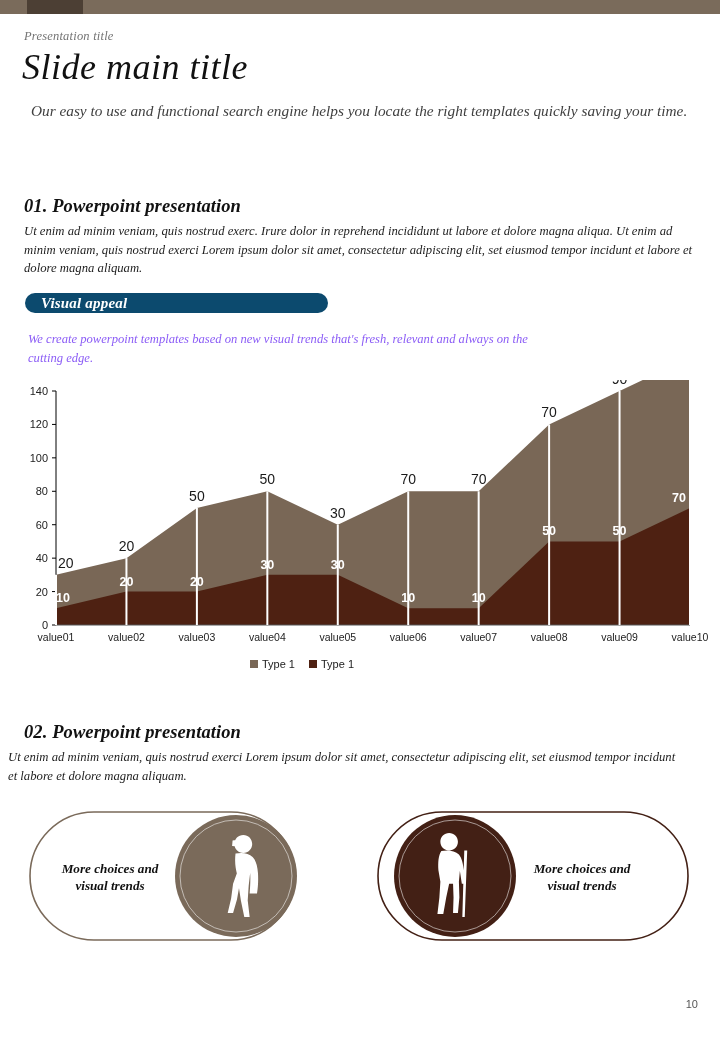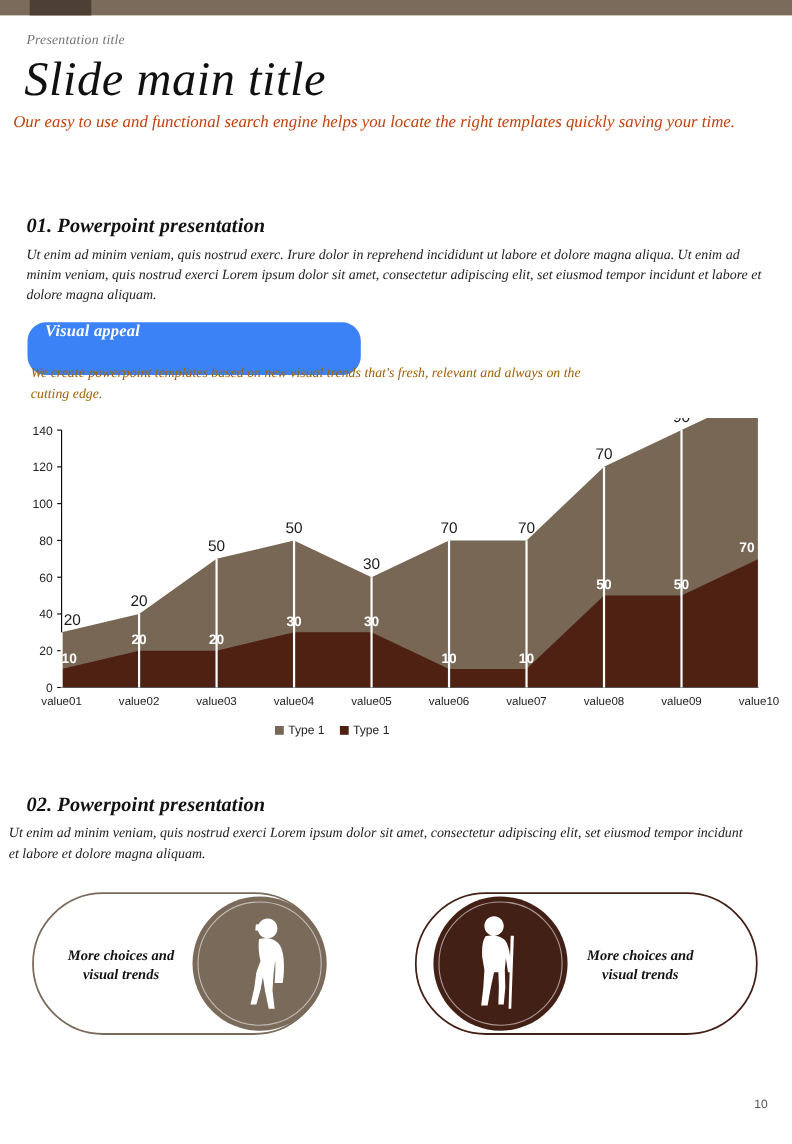--- a/index.html
+++ b/index.html
@@ -15,52 +15,52 @@
   .topbar{position:absolute;top:0;left:0;width:720px;height:14px;background:#7a6b5b;}
   .topbar-dark{position:absolute;top:0;left:27px;width:56px;height:14px;background:#4c3f34;}
 
   
   .eyebrow{
     position:absolute;left:24px;top:29px;
     font-size:12.5px;font-style:italic;letter-spacing:.2px;color:#737373;
   }
   .slide-title{
     position:absolute;left:22px;top:48px;
-    font-size:44px;font-style:italic;font-weight:400;
+    font-size:36px;font-style:italic;font-weight:400;
     letter-spacing:.5px;color:#111;
     line-height:1.1;white-space:nowrap;
   }
   .slide-sub{
-    position:absolute;left:12px;top:100px;width:675px;
-    font-size:15.3px;font-style:italic;line-height:1.5;color:#c2410c;
+    position:absolute;left:31px;top:100px;width:675px;
+    font-size:15.3px;font-style:italic;line-height:1.5;color:#404040;
   }
 
   
   .sec-title{
     font-size:18.5px;font-style:italic;font-weight:700;color:#111;
     letter-spacing:.1px;white-space:nowrap;text-align:center;
   }
   .sec-body{
     font-size:12.7px;font-style:italic;line-height:1.47;color:#1d1d1d;
   }
   #sec1-title{position:absolute;left:24px;top:196px;}
   #sec1-body{position:absolute;left:24px;top:222px;width:678px;}
 
   .badge{
-    position:absolute;left:25px;top:293px;width:303px;height:48px;
-    background:#3b82f6;border-radius:17px;
-    display:flex;
+    position:absolute;left:25px;top:293px;width:303px;height:20px;
+    background:#0c4a6e;border-radius:17px;
+    display:flex;align-items:center;
   }
   .badge span{
     color:#fff;font-size:15px;font-style:italic;font-weight:700;
     margin-left:16px;letter-spacing:.2px;
   }
   .badge-note{
     position:absolute;left:28px;top:330px;width:520px;
-    font-size:12.6px;font-style:italic;line-height:1.5;color:#a16207;
+    font-size:12.6px;font-style:italic;line-height:1.5;color:#8b5cf6;
   }
 
   
   .chart-wrap{position:absolute;left:0px;top:380px;width:720px;height:260px;}
   .chart-svg{display:block;}
   .legend{
     position:absolute;left:0;top:658px;width:604px;
     display:flex;justify-content:center;align-items:center;gap:14px;
     font-family:"Liberation Sans",sans-serif;font-size:11px;color:#222;
   }

